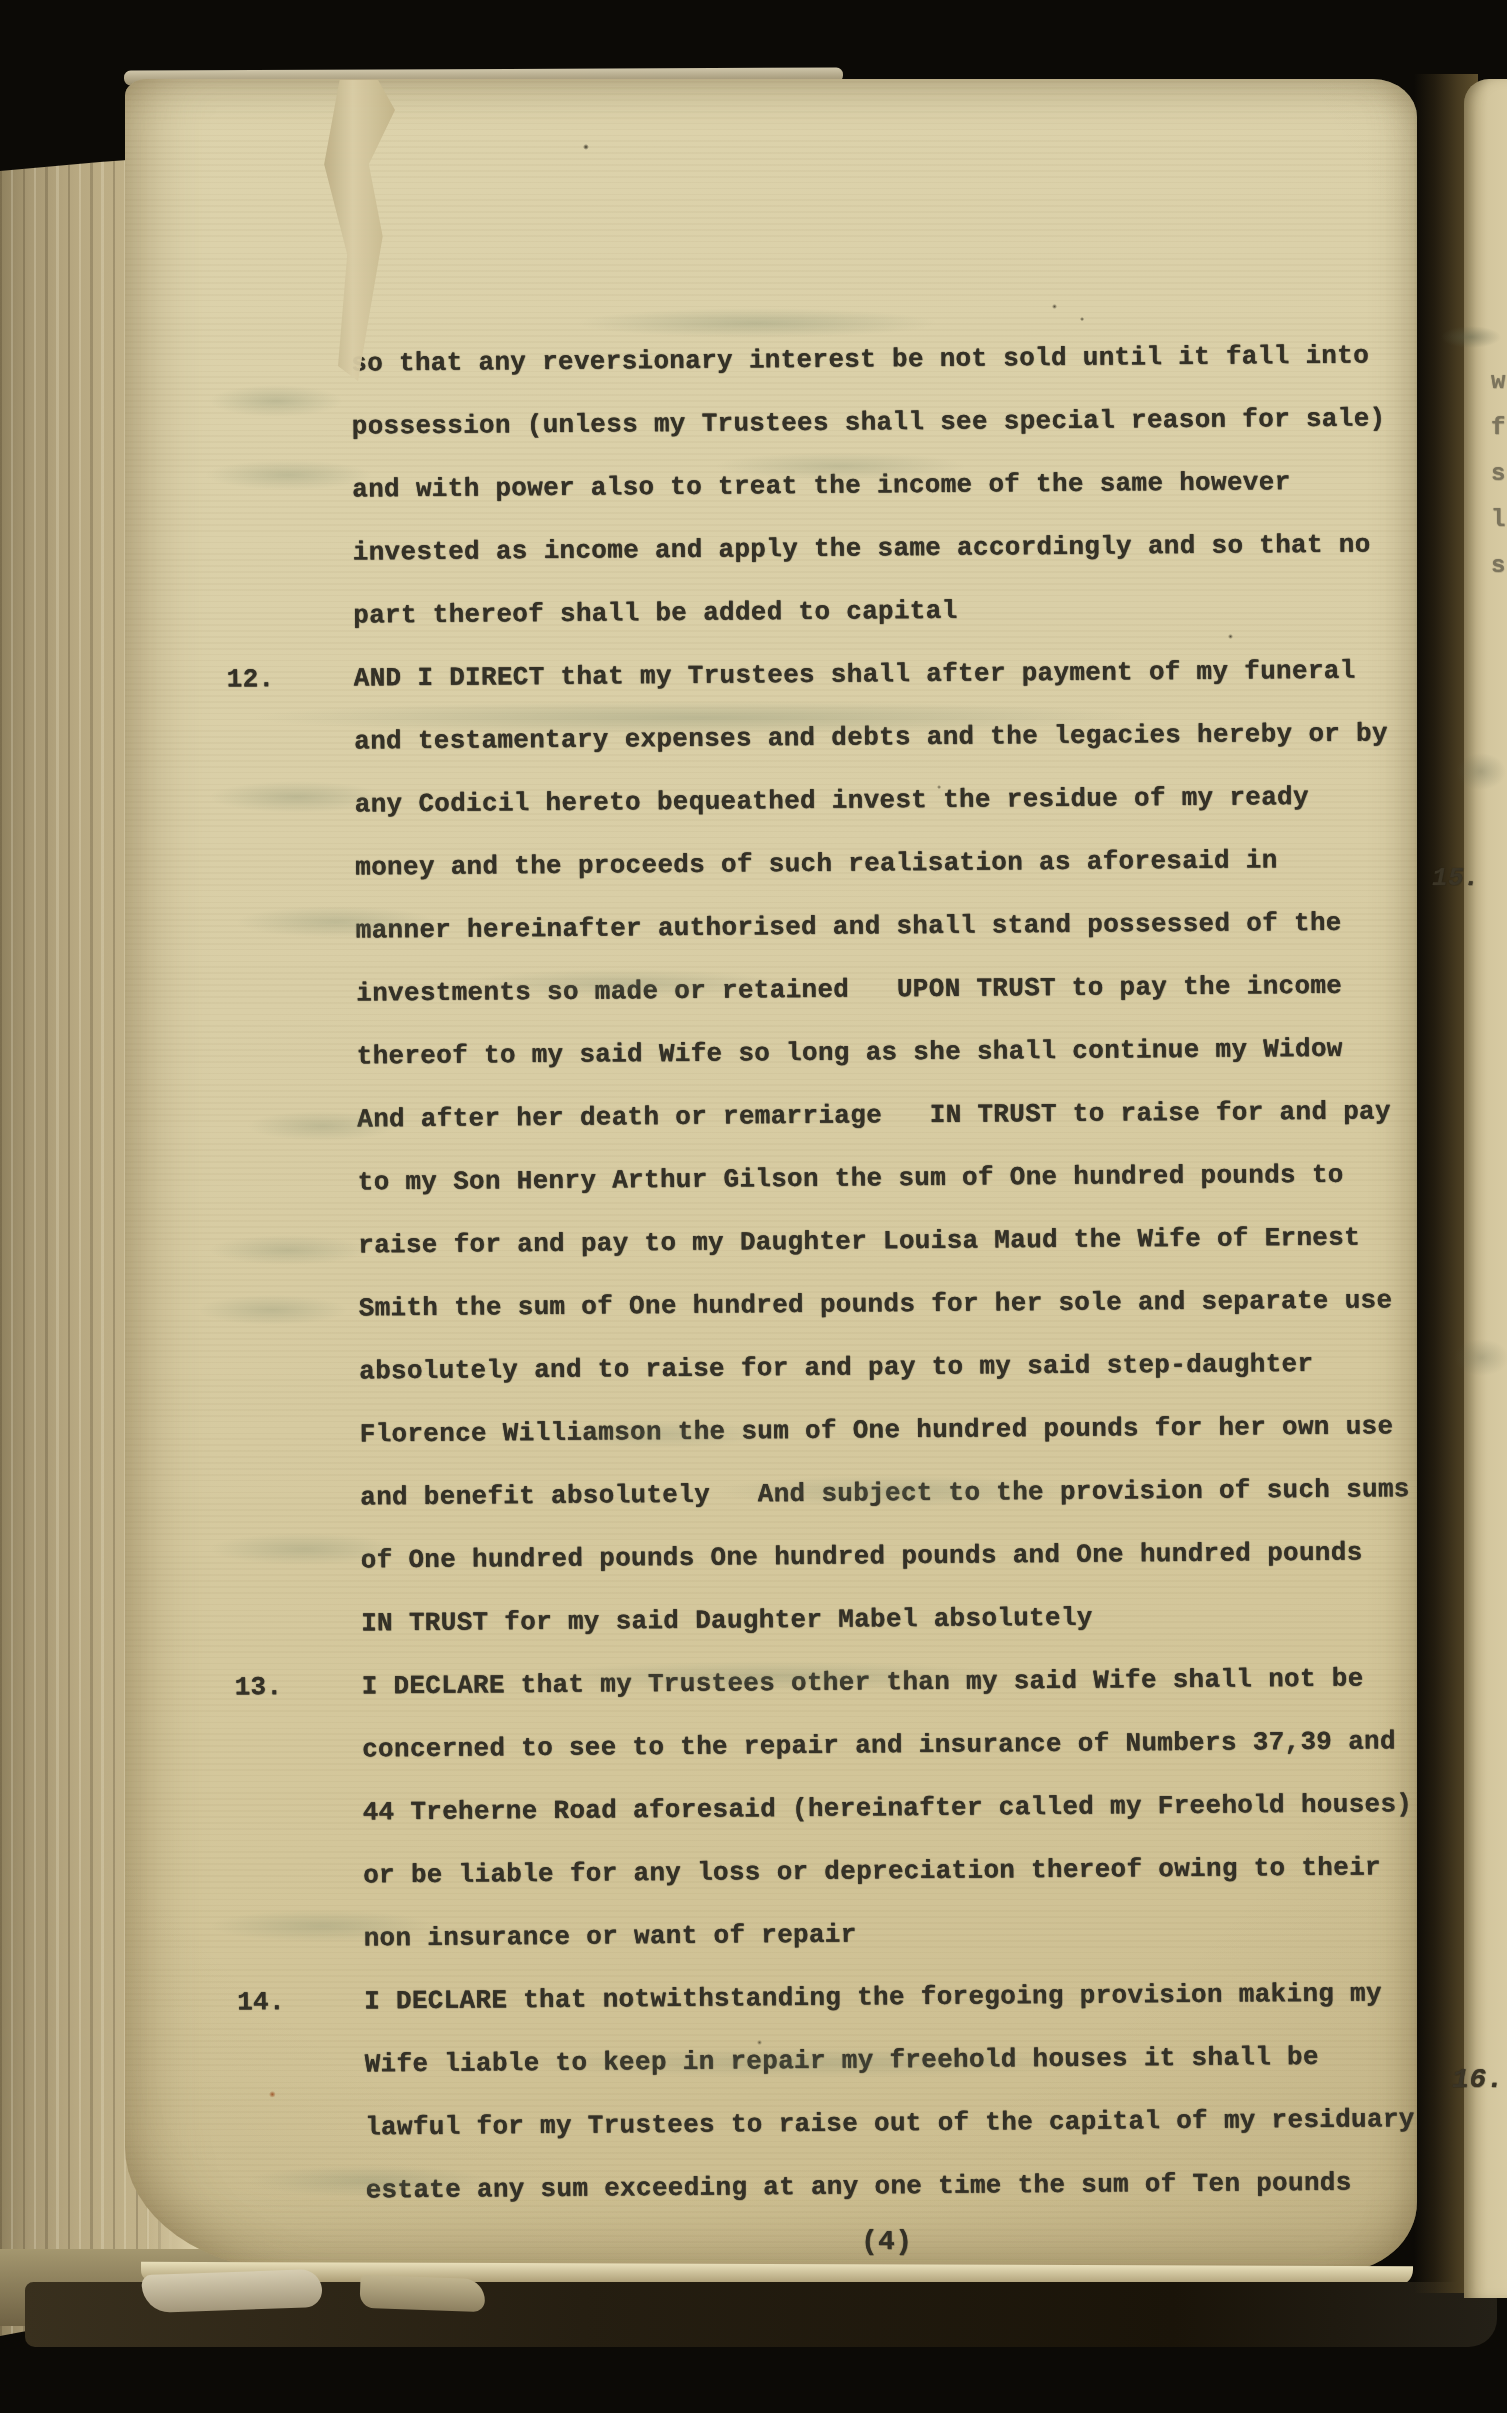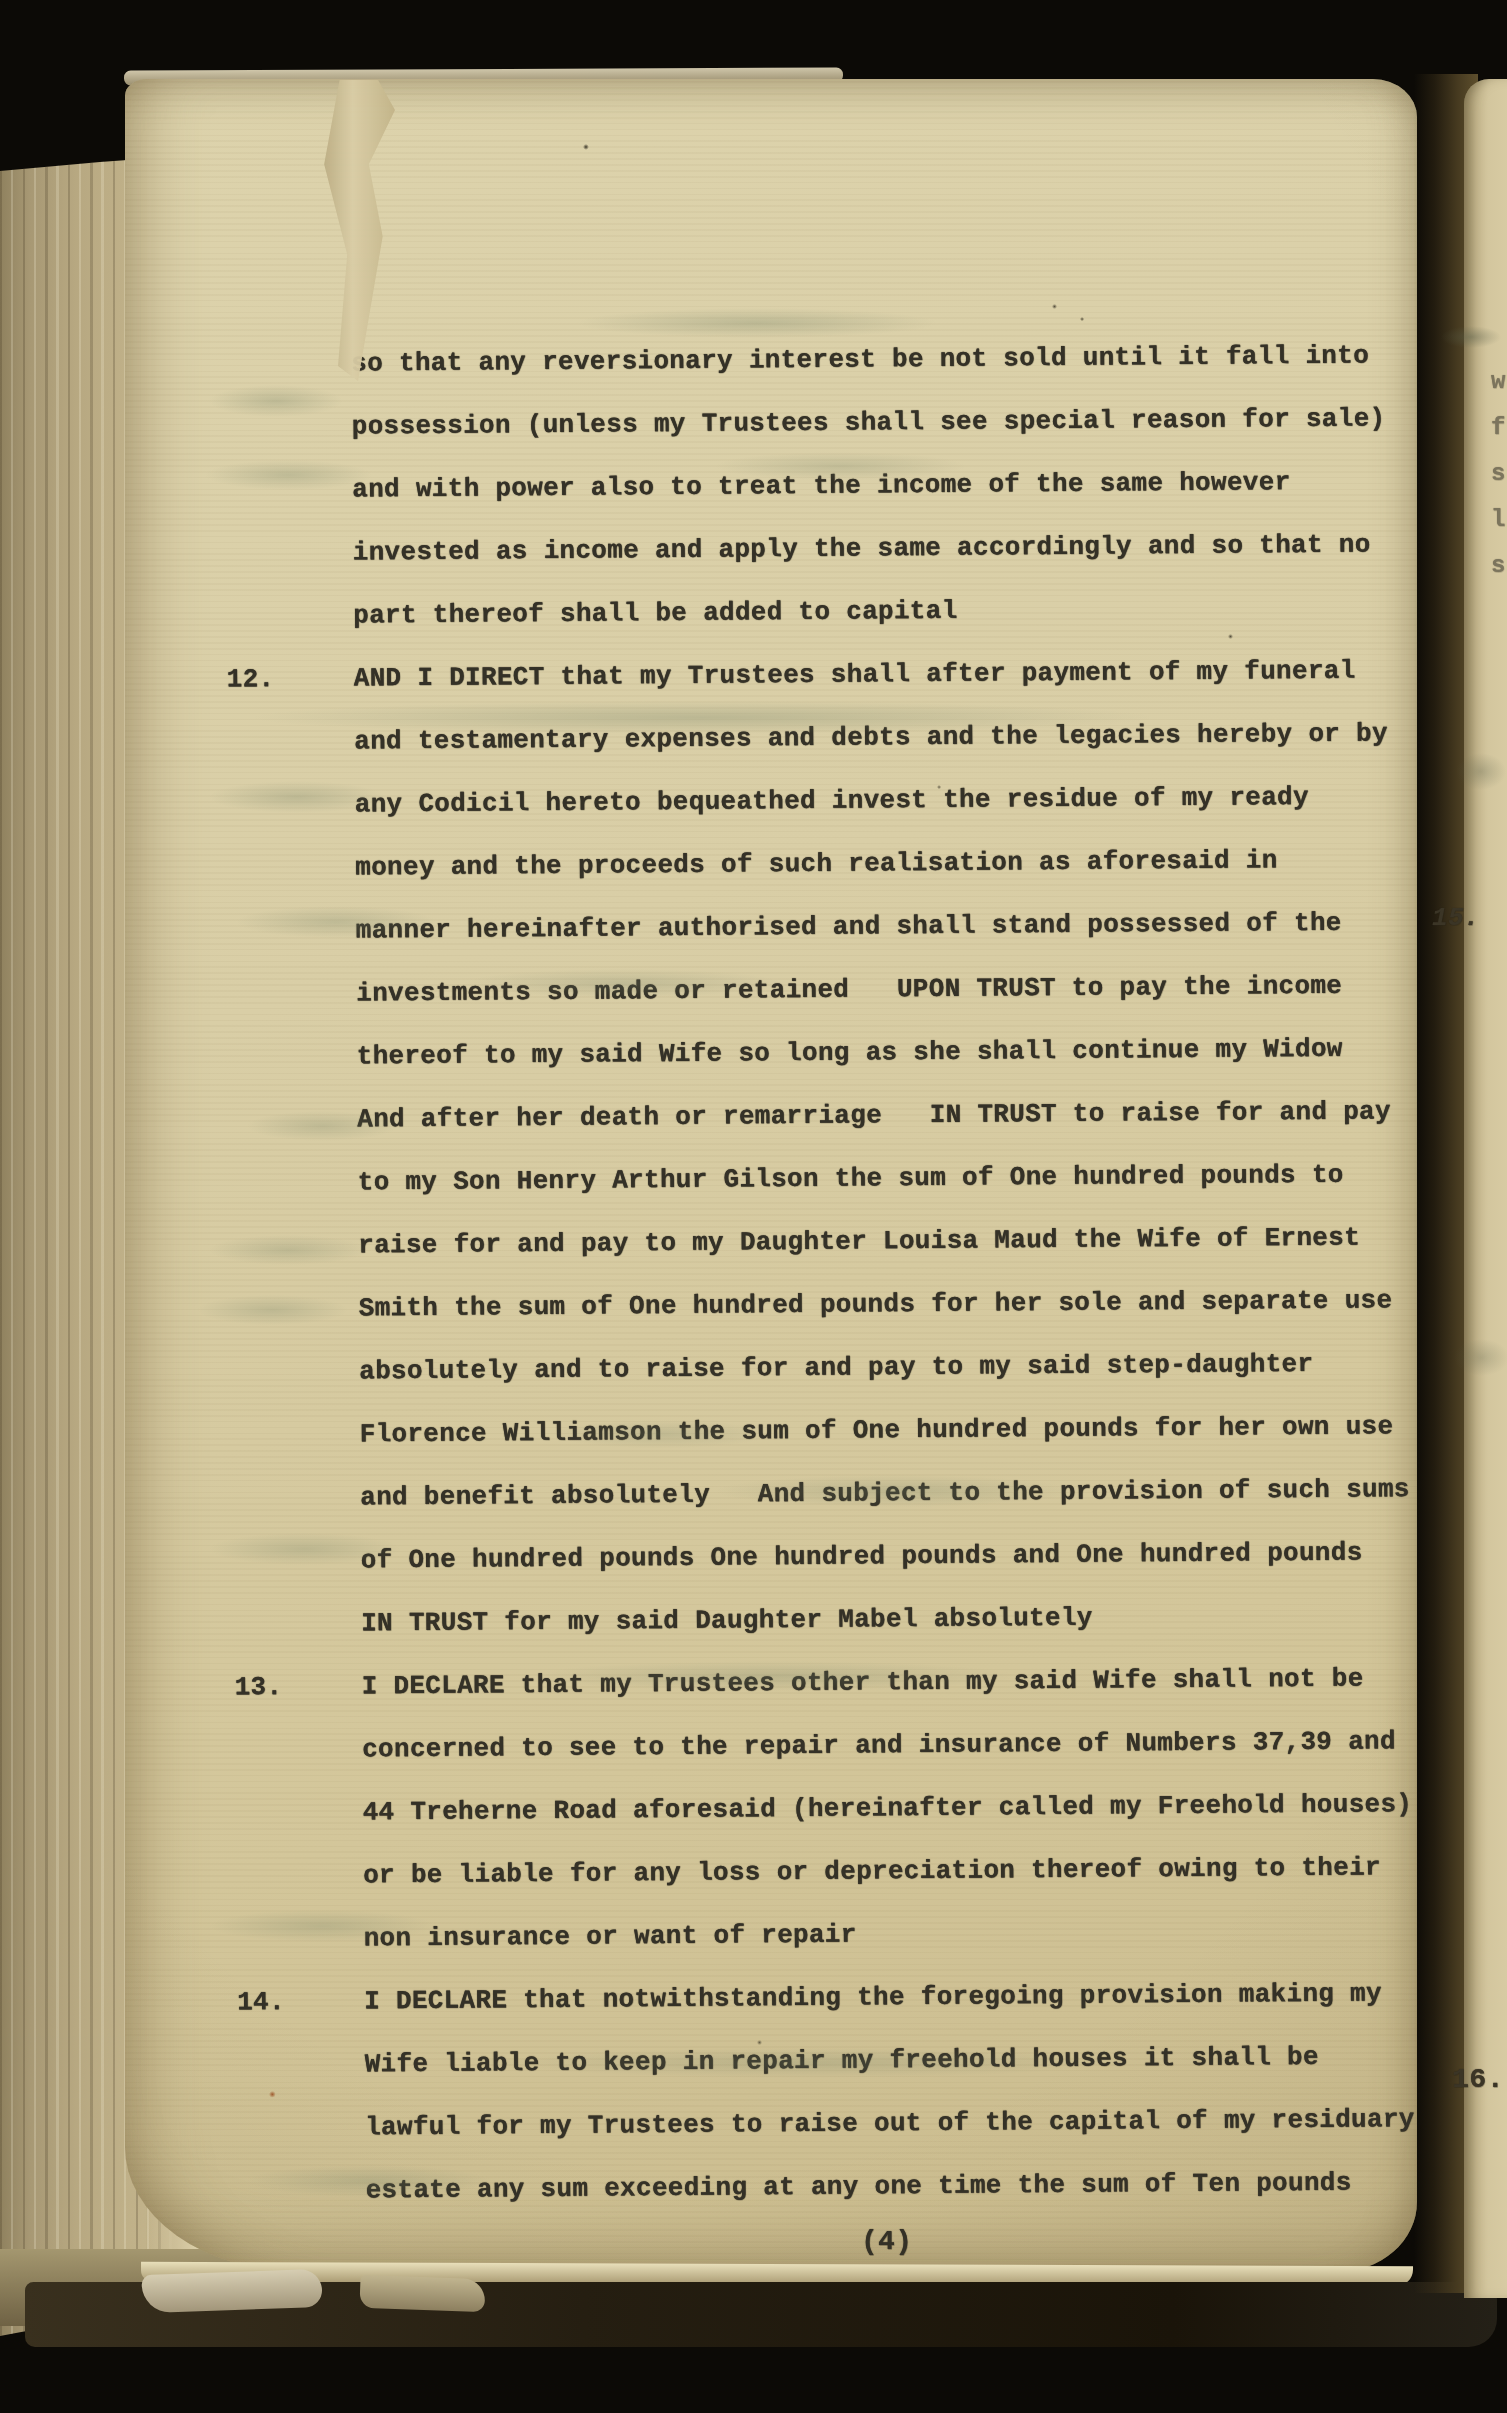--- a/index.html
+++ b/index.html
@@ -50,22 +50,22 @@
     text-shadow:0 0 1.1px rgba(42,38,27,.85),0.5px 0.5px 0 rgba(42,38,27,.25);}
   .page-number{position:absolute;left:736px;top:2147px;font-size:28px;z-index:4;}
 
   
   .gutter-shadow{position:absolute;left:1414px;top:74px;width:64px;height:2219px;z-index:5;
     background:linear-gradient(90deg,rgba(62,50,26,0) 0%,rgba(62,50,26,.45) 32%,#463a20 68%,#5e4f2d 100%);}
   .next-page-strip{position:absolute;left:1464px;top:79px;width:44px;height:2219px;z-index:6;
     background:linear-gradient(90deg,#b9aa7f,#d3c69e 55%,#d8cba3);
     border-top-left-radius:25px;box-shadow:inset 11.7px 0 13.4px -6.7px rgba(70,58,32,.55);}
   .margin-note{position:absolute;z-index:8;color:#3b3526;}
-  .margin-note.n15{left:1432px;top:903px;font-style:italic;}
-  .margin-note.n16{left:1452px;top:2063px;font-size:28.4px;}
+  .margin-note.n15{left:1432px;top:863px;font-style:italic;}
+  .margin-note.n16{left:1452px;top:2063px;font-size:28.4px;font-style:italic;}
   .edge-letter{position:absolute;left:1491px;z-index:8;opacity:.55;font-size:24px;}
 
   
   .page-bottom-edge{position:absolute;left:141px;top:2264px;width:1272px;height:20px;z-index:3;
     background:linear-gradient(#e8dfba,#ab9c74);border-radius:0 0 16.7px 11.7px;transform:rotate(.2deg);}
   .stack-bottom-curl{position:absolute;left:0;top:2249px;width:468px;height:77px;z-index:2;
     background:linear-gradient(#a4976f,#6f6244);border-radius:0 38px 59px 0;}
   .torn-white-a{position:absolute;left:142px;top:2272px;width:180px;height:38px;z-index:4;
     background:linear-gradient(#d6cdb2,#a2967a);border-radius:11.7px 25px 20px 33px;transform:rotate(-2deg);}
   .torn-white-b{position:absolute;left:360px;top:2277px;width:125px;height:33px;z-index:4;

